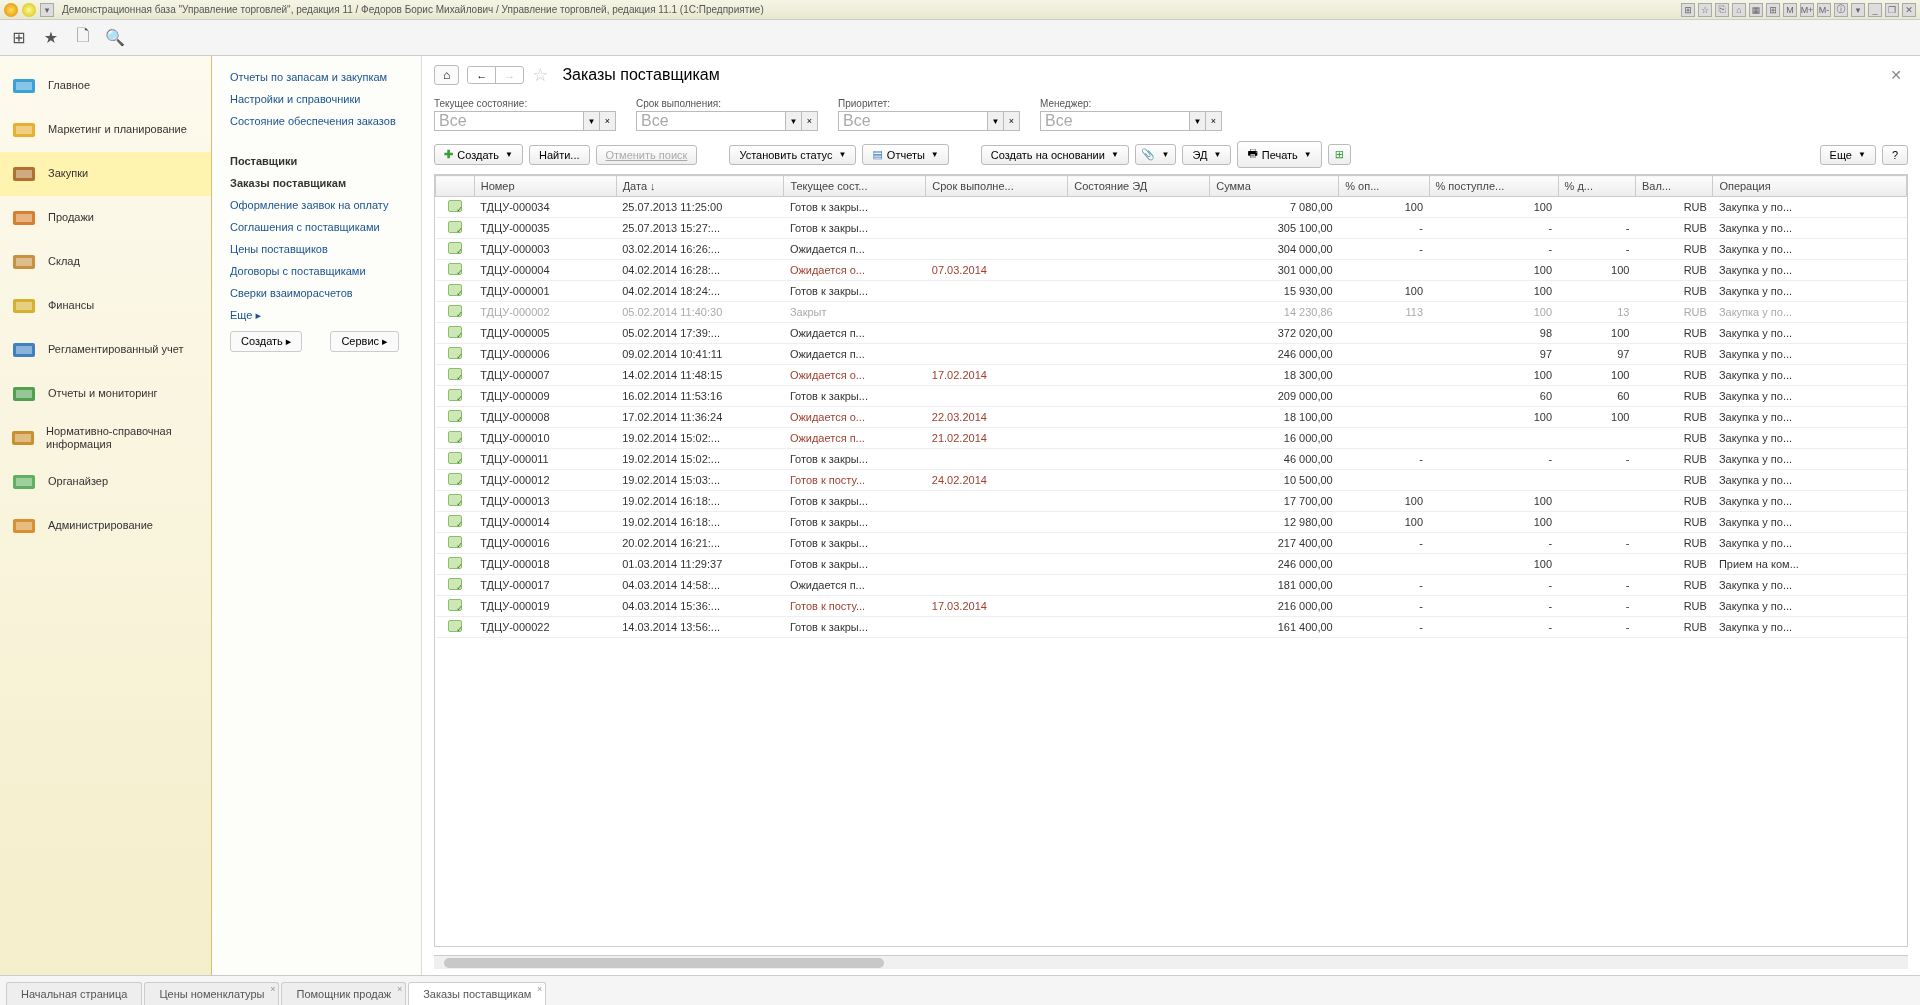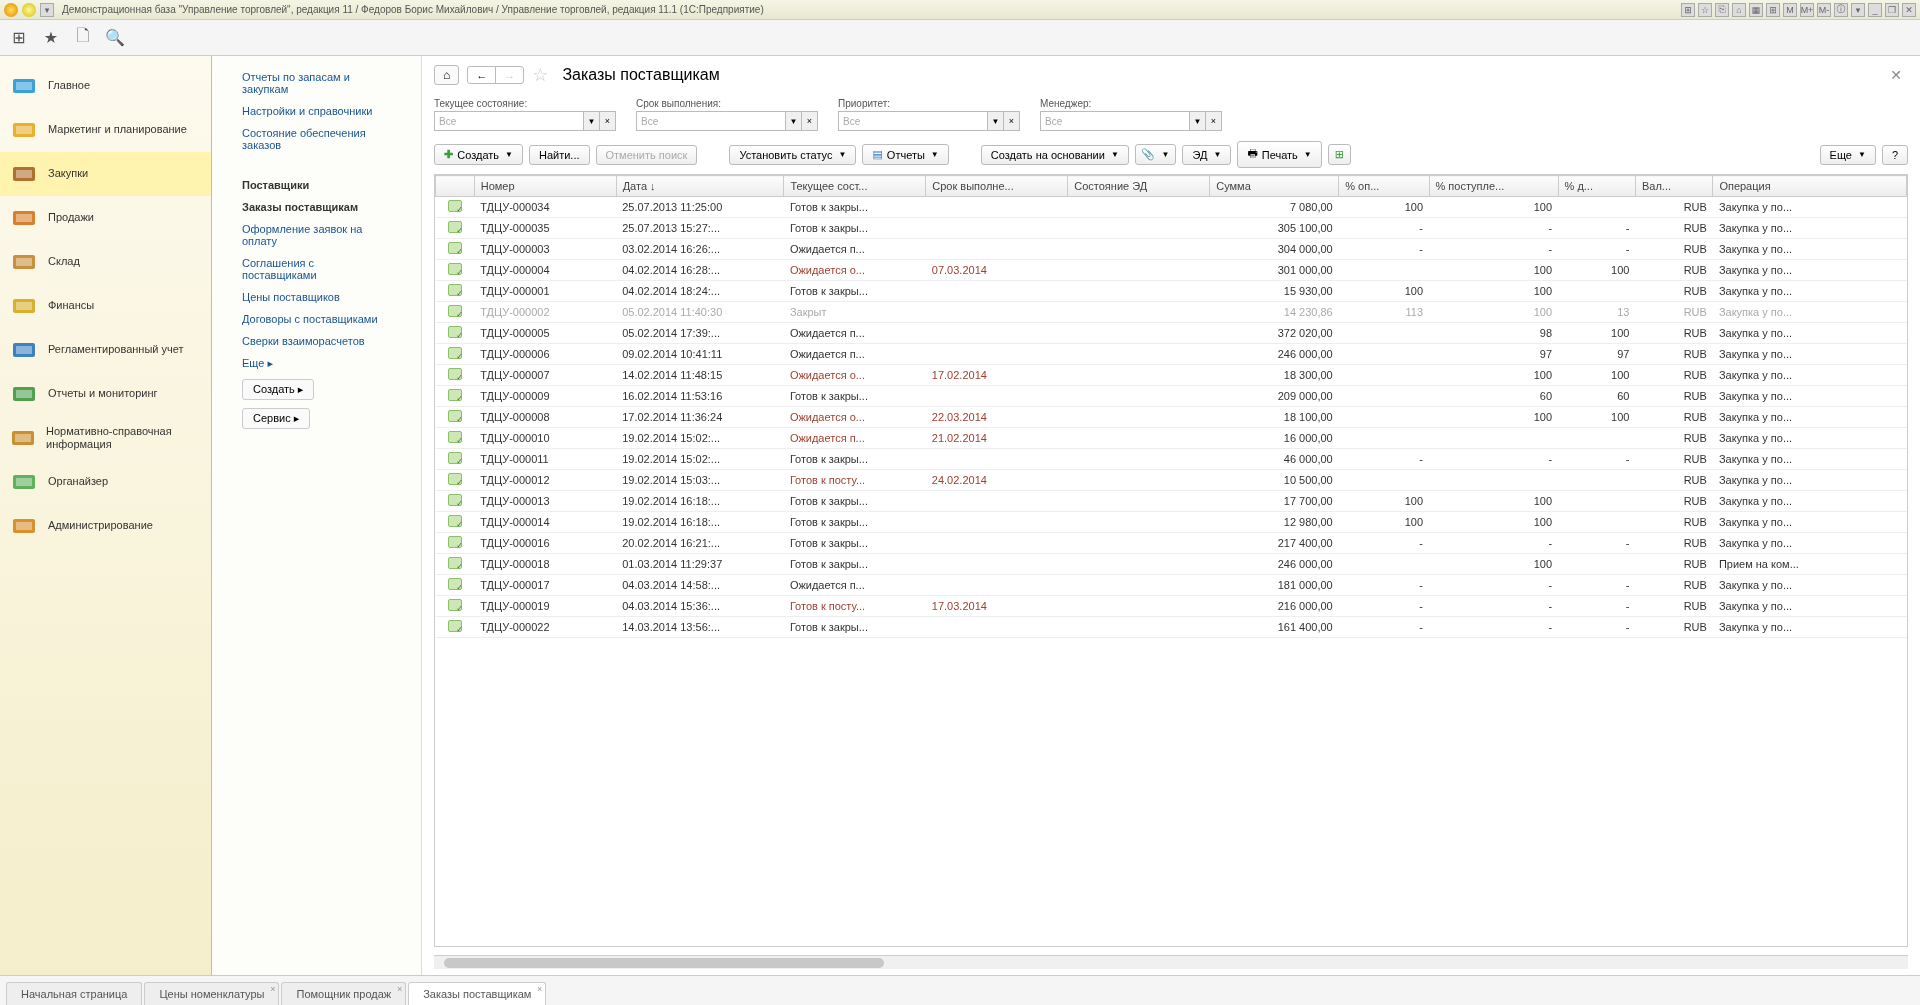--- a/index.html
+++ b/index.html
@@ -19,41 +19,41 @@
 .tt-btn { width:18px;height:18px;display:inline-flex;align-items:center;justify-content:center;color:#555;font-size:16px;cursor:pointer;}
 
 
 .main { display:flex; height:calc(100% - 20px - 36px - 30px); background:#fff;}
 .leftbar { width:212px; background:linear-gradient(#fdfaee,#f5eecb); border-right:1px solid #d0c070; padding-top:8px;}
 .leftbar .item{display:flex;align-items:center;padding:8px 10px;gap:10px;cursor:pointer;}
 .leftbar .item.selected{background:#fff3b0;}
 .leftbar .item .ico{width:28px;height:28px;display:flex;align-items:center;justify-content:center;}
 .leftbar .item span{color:#333;font-size:11px;line-height:1.2;}
 
-.subnav { width:210px; background:#fdfdfa; border-right:1px solid #ddd; padding:10px 16px;}
+.subnav { width:210px; background:#fdfdfa; border-right:1px solid #ddd; padding:10px 4px;}
 .subnav .link{padding:5px 14px;color:#1a5490;cursor:pointer;font-size:11px;}
 .subnav .link.title{color:#333;font-weight:bold;cursor:default;margin-top:18px;}
 .subnav .link.active{color:#333;font-weight:bold;}
 .subnav .btn{margin:4px 14px;padding:3px 10px;border:1px solid #ccc;border-radius:3px;background:#fafafa;display:inline-block;cursor:pointer;}
 
 .content{flex:1;display:flex;flex-direction:column;background:#fff;position:relative;}
 .chead{display:flex;align-items:center;padding:8px 12px;gap:8px;}
 .chead .hbtn{border:1px solid #bbb;border-radius:3px;padding:2px 8px;background:#fafafa;cursor:pointer;display:inline-flex;align-items:center;font-size:12px;}
 .chead .navgrp{display:flex;border:1px solid #bbb;border-radius:3px;}
 .chead .navgrp .nb{padding:2px 8px;cursor:pointer;}
 .chead .navgrp .nb:first-child{border-right:1px solid #bbb;}
 .chead h1{font-size:16px;font-weight:normal;margin-left:6px;}
 .chead .star{color:#ccc;font-size:18px;cursor:pointer;}
 .chead .close-x{margin-left:auto;color:#888;cursor:pointer;font-size:14px;padding:0 6px;}
 
 .filters{display:flex;gap:20px;padding:4px 12px;}
 .fgroup{display:flex;flex-direction:column;gap:2px;}
 .fgroup label{color:#555;font-size:10px;}
 .finput{display:flex;}
-.finput input{border:1px solid #bbb;padding:2px 4px;width:150px;height:20px;color:#aaa;font-size:10px;}
+.finput input{border:1px solid #bbb;padding:2px 4px;width:150px;height:20px;color:#aaa;font-size:16px;}
 .finput .dd{border:1px solid #bbb;border-left:none;width:16px;height:20px;background:#f0f0f0;display:flex;align-items:center;justify-content:center;font-size:8px;cursor:pointer;}
 .finput .clr{border:1px solid #bbb;border-left:none;width:16px;height:20px;background:#f0f0f0;display:flex;align-items:center;justify-content:center;font-size:9px;cursor:pointer;}
 
 .toolbar{display:flex;gap:6px;padding:6px 12px;align-items:center;}
 .tbtn{border:1px solid #bbb;border-radius:3px;padding:3px 9px;background:linear-gradient(#fff,#eee);cursor:pointer;display:inline-flex;align-items:center;gap:4px;font-size:11px;}
 .tbtn .dd{font-size:8px;margin-left:2px;}
 .tbtn.icon-only{padding:3px 6px;}
 .tspacer{flex:1;}
 
 .tablewrap{flex:1;overflow:auto;margin:0 12px 8px 12px;border:1px solid #ccc;}
@@ -267,21 +267,21 @@
         </div>
       </div>
 
     <div class="toolbar">
       <span class="tbtn">
           <span style="color:#3a9d3a;font-weight:bold;">✚</span>
           <span>Создать</span>
           <span class="dd">▼</span>
         </span>
       <span class="tbtn">Найти...</span>
-      <span class="tbtn" style="color:#aaa;">Отменить поиск</span>
+      <span class="tbtn" style="color:#aaa;text-decoration:underline;">Отменить поиск</span>
       <span style="width:20px;"></span>
       <span class="tbtn">
           <span>Установить статус</span>
           <span class="dd">▼</span>
         </span>
       <span class="tbtn">
           <span style="color:#3a7abd;">▤</span>
           <span>Отчеты</span>
           <span class="dd">▼</span>
         </span>

